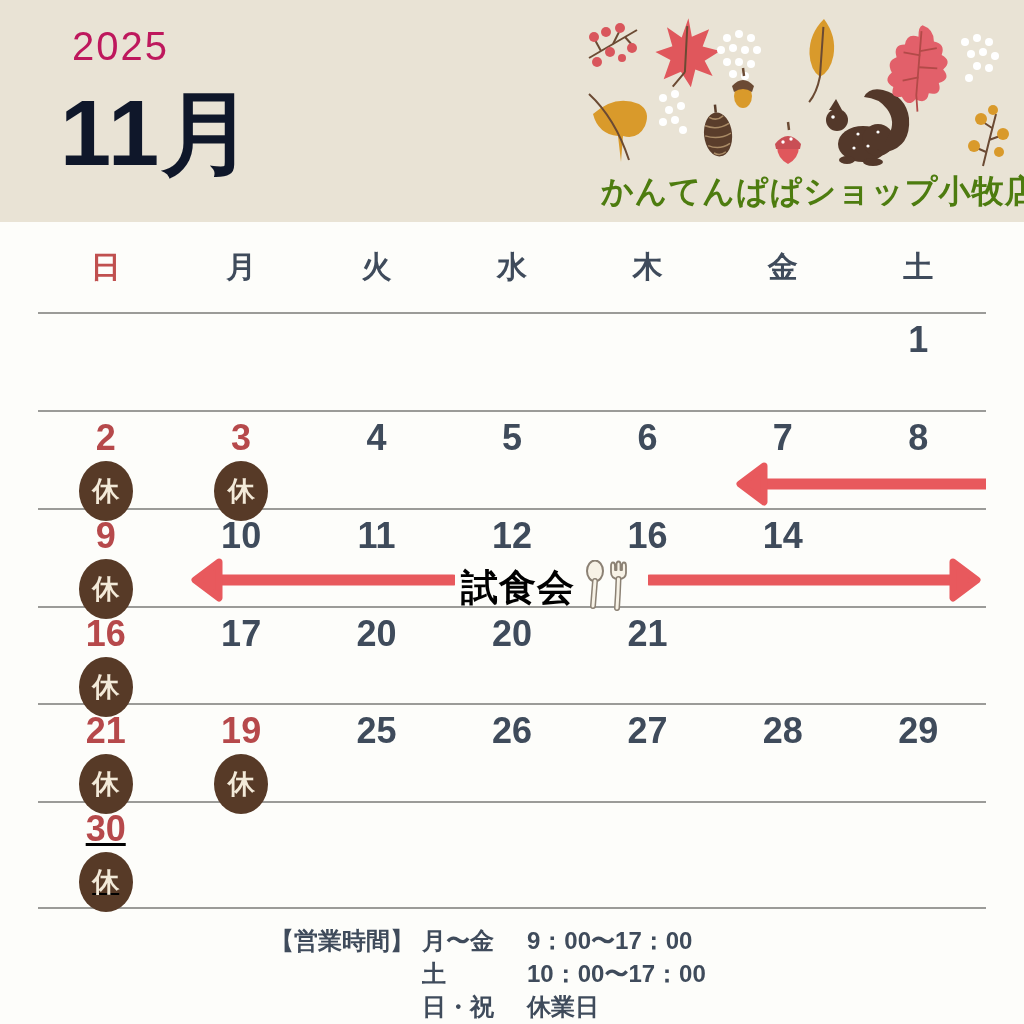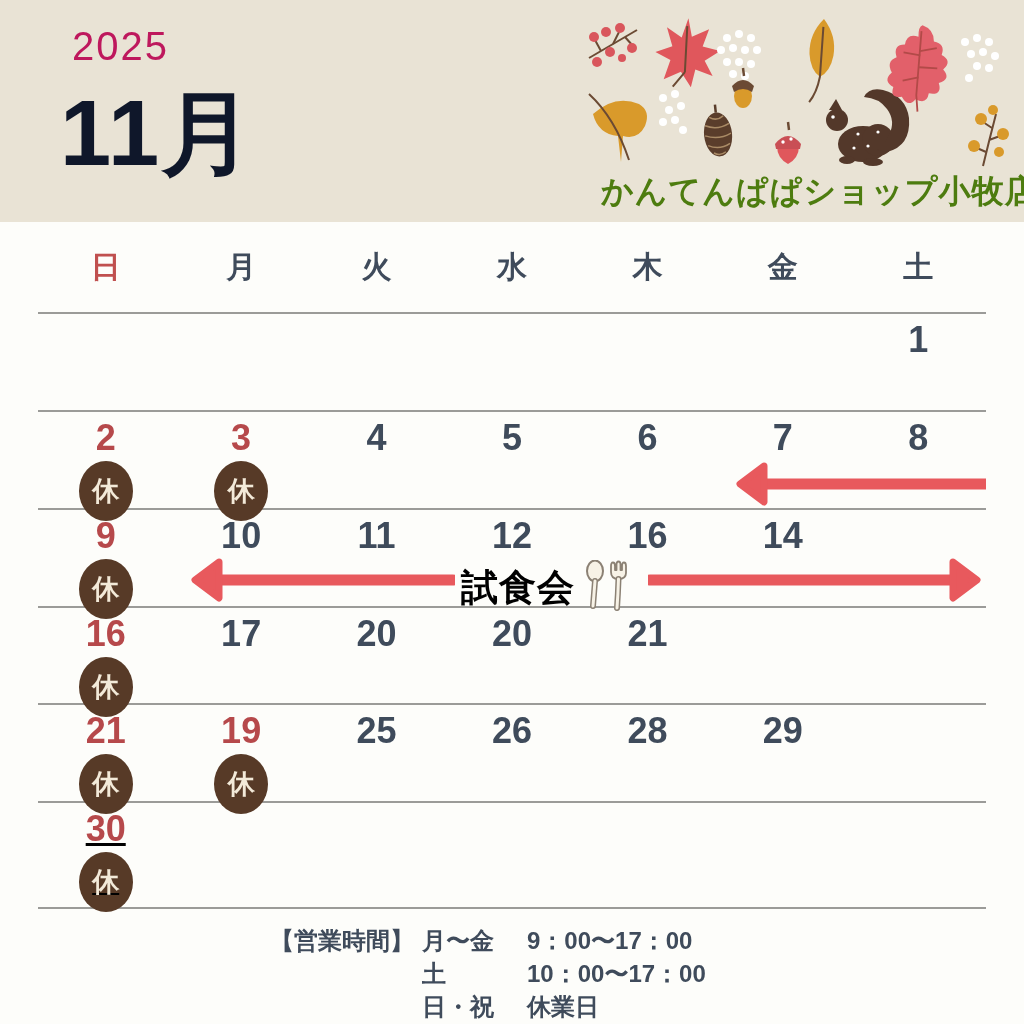--- a/index.html
+++ b/index.html
@@ -341,20 +341,23 @@
       <span class="num r">19</span>
       <div class="badge">休</div>
     </div>
     <div class="cell">
         <span class="num">25</span>
       </div>
     <div class="cell">
         <span class="num">26</span>
       </div>
     <div class="cell">
+        <span class="num">27</span>
+      </div>
+    <div class="cell">
         <span class="num">28</span>
       </div>
     <div class="cell">
         <span class="num">29</span>
       </div>
   </div>
 
   <div class="week h106">
     <div class="cell">
       <span class="num r">30</span>

